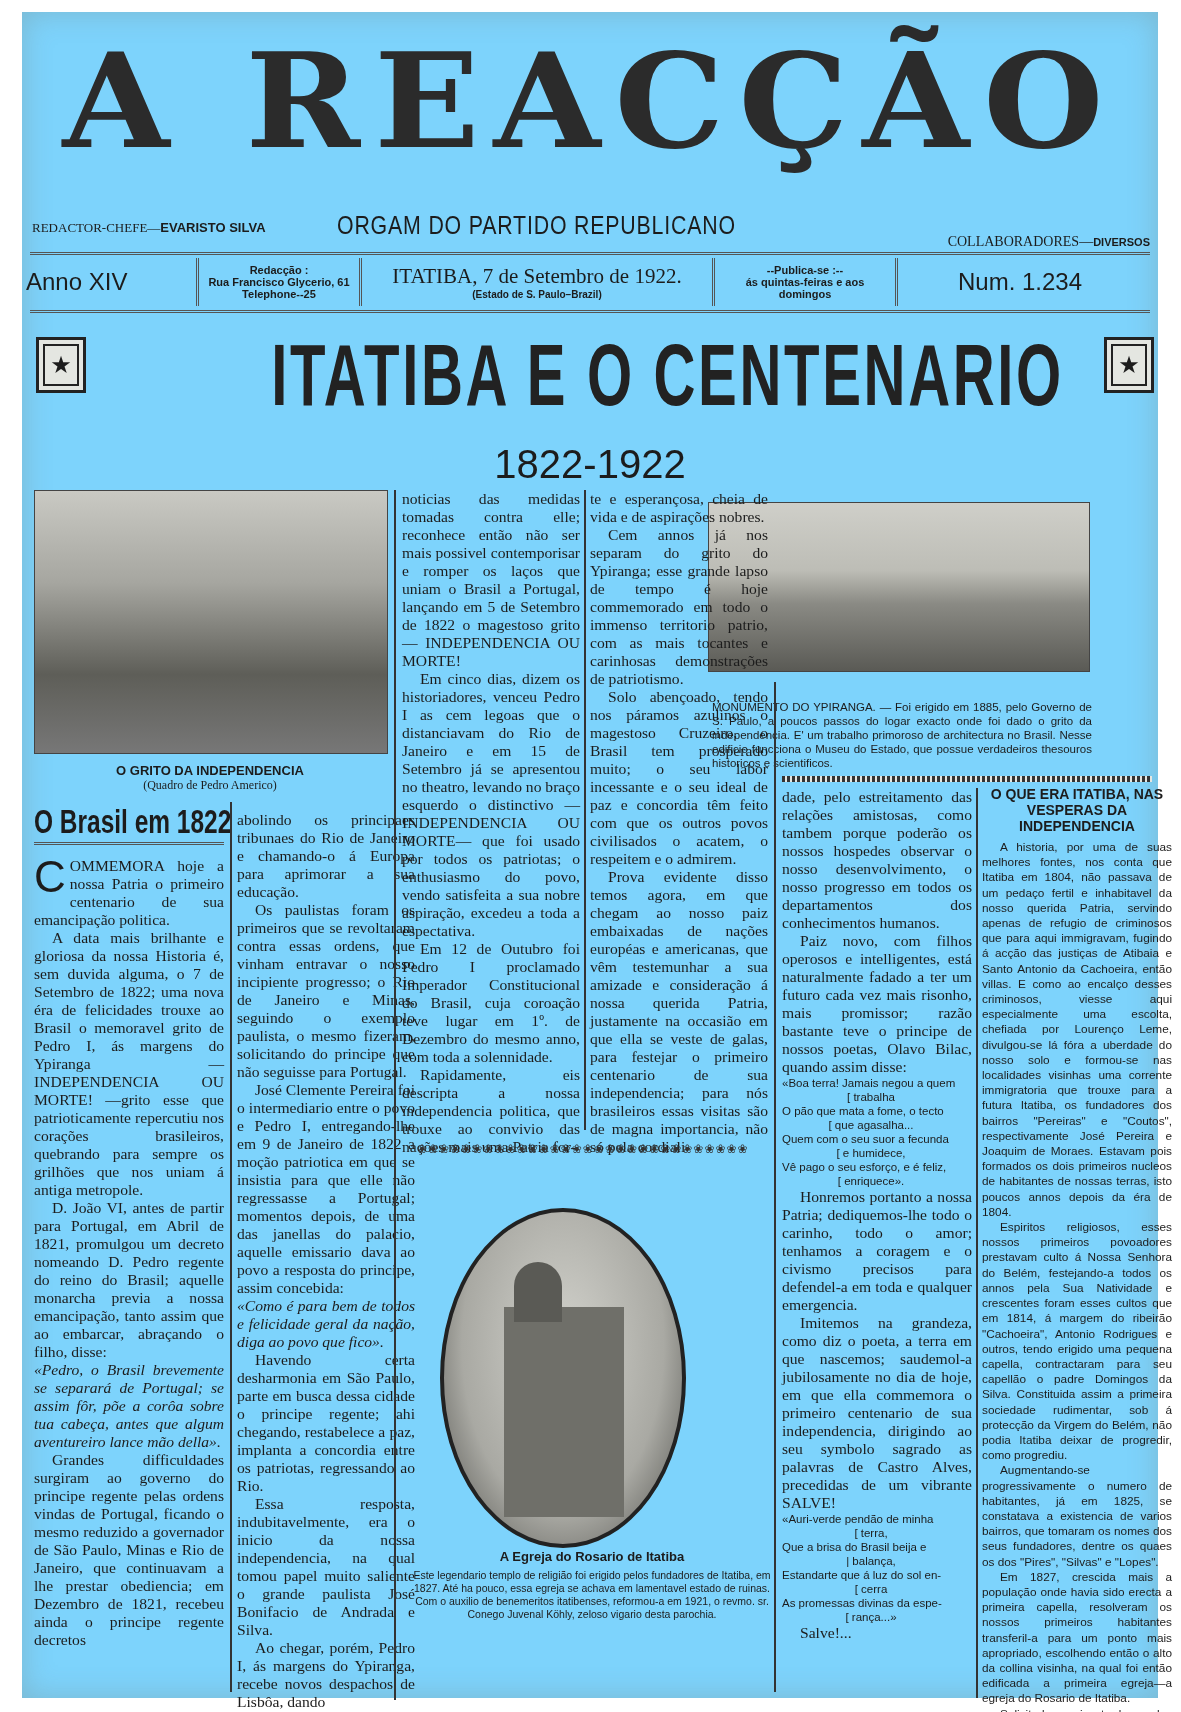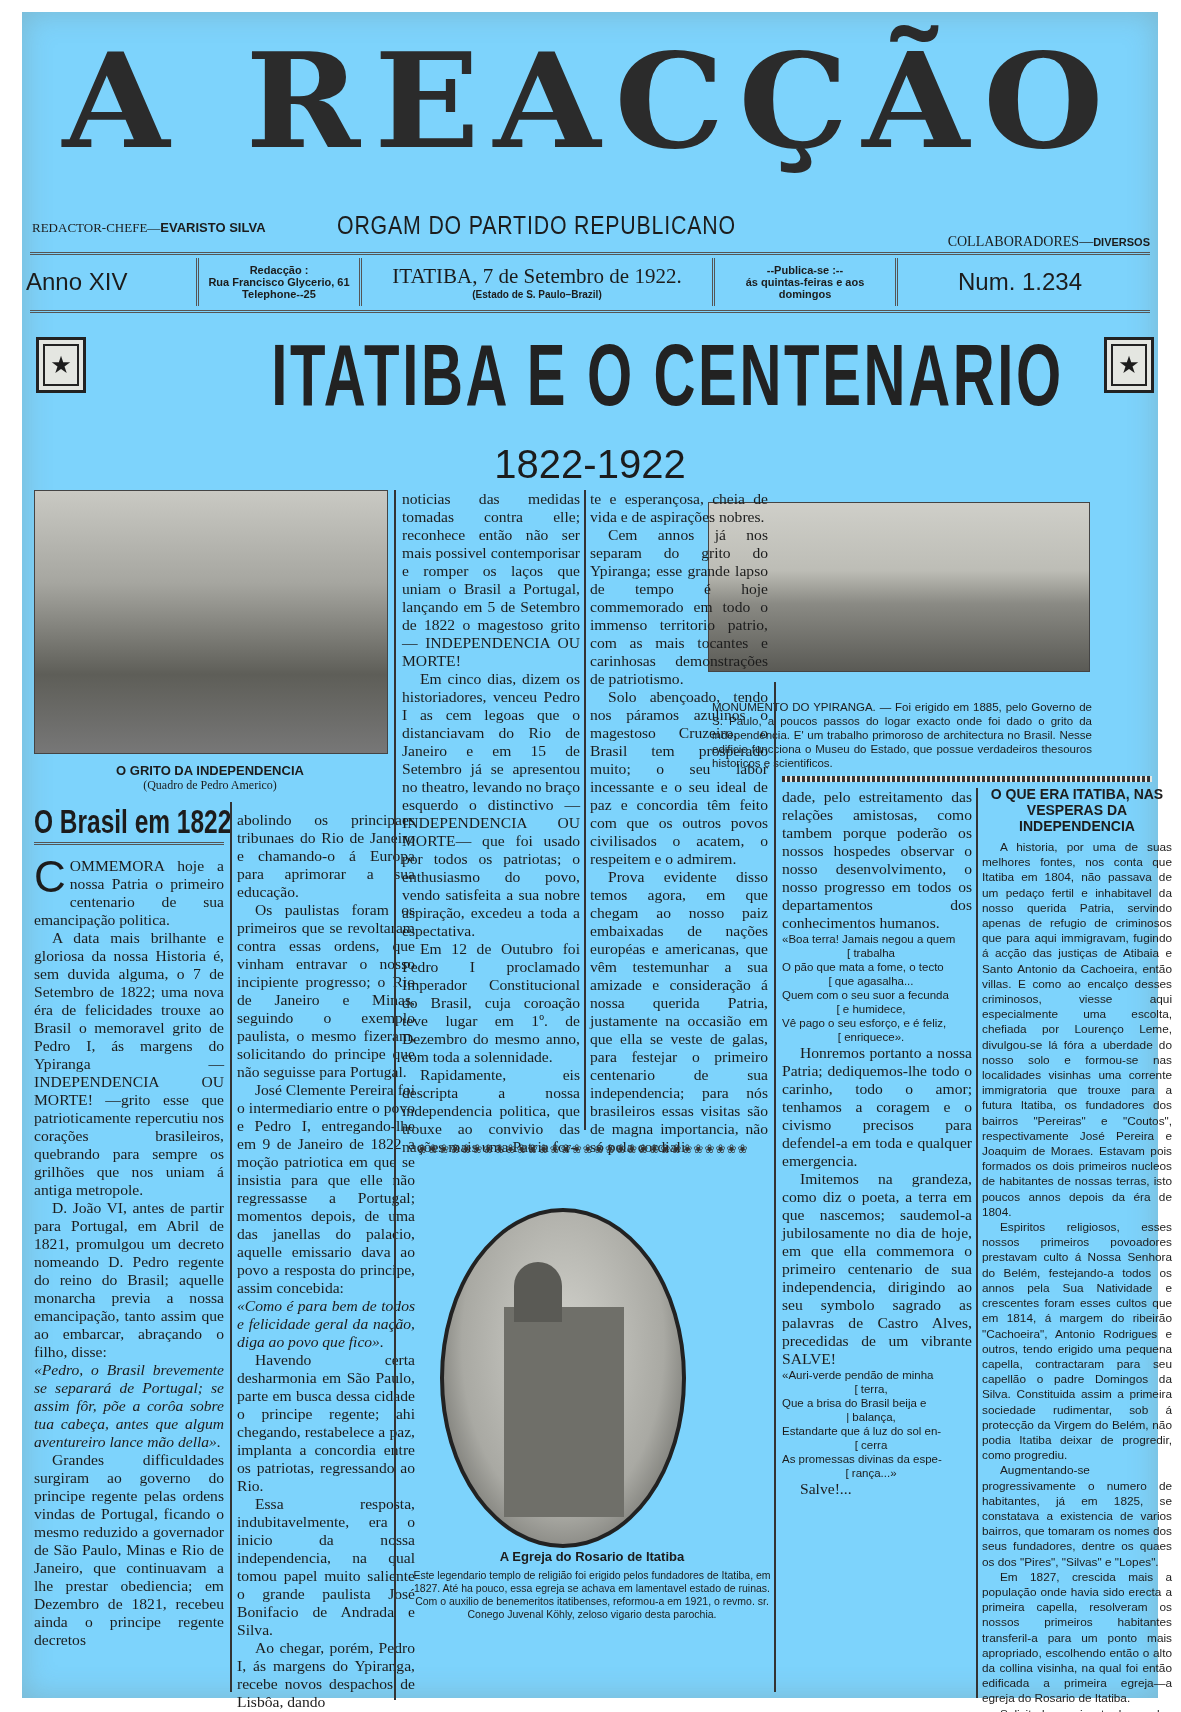--- a/index.html
+++ b/index.html
@@ -148,20 +148,21 @@
   <div class="caption cap-egreja">
     <span class="t">A Egreja do Rosario de Itatiba</span>
     <span>Este legendario templo de religião foi erigido pelos fundadores de Itatiba, em 1827. Até ha pouco, essa egreja se achava em lamentavel estado de ruinas. Com o auxilio de benemeritos itatibenses, reformou-a em 1921, o revmo. sr. Conego Juvenal Köhly, zeloso vigario desta parochia.</span>
   </div>
 
   <div class="vline" style="left:752px;top:670px;height:1010px"></div>
   <div class="deco" style="left:760px;top:764px;width:370px"></div>
 
   <div class="col" style="left:760px;top:776px;width:190px;">
     <p class="noind">dade, pelo estreitamento das relações amistosas, como tambem porque poderão os nossos hospedes observar o nosso desenvolvimento, o nosso progresso em todos os departamentos dos conhecimentos humanos.</p>
+    <p>Paiz novo, com filhos operosos e intelligentes, está naturalmente fadado a ter um futuro cada vez mais risonho, mais promissor; razão bastante teve o principe de nossos poetas, Olavo Bilac, quando assim disse:</p>
     <div class="poem">
       <div>«Boa terra! Jamais negou a quem</div>
         <div class="r">[ trabalha</div>
       <div>O pão que mata a fome, o tecto</div>
         <div class="r">[ que agasalha...</div>
       <div>Quem com o seu suor a fecunda</div>
         <div class="r">[ e humidece,</div>
       <div>Vê pago o seu esforço, e é feliz,</div>
         <div class="r">[ enriquece».</div>
     </div>

